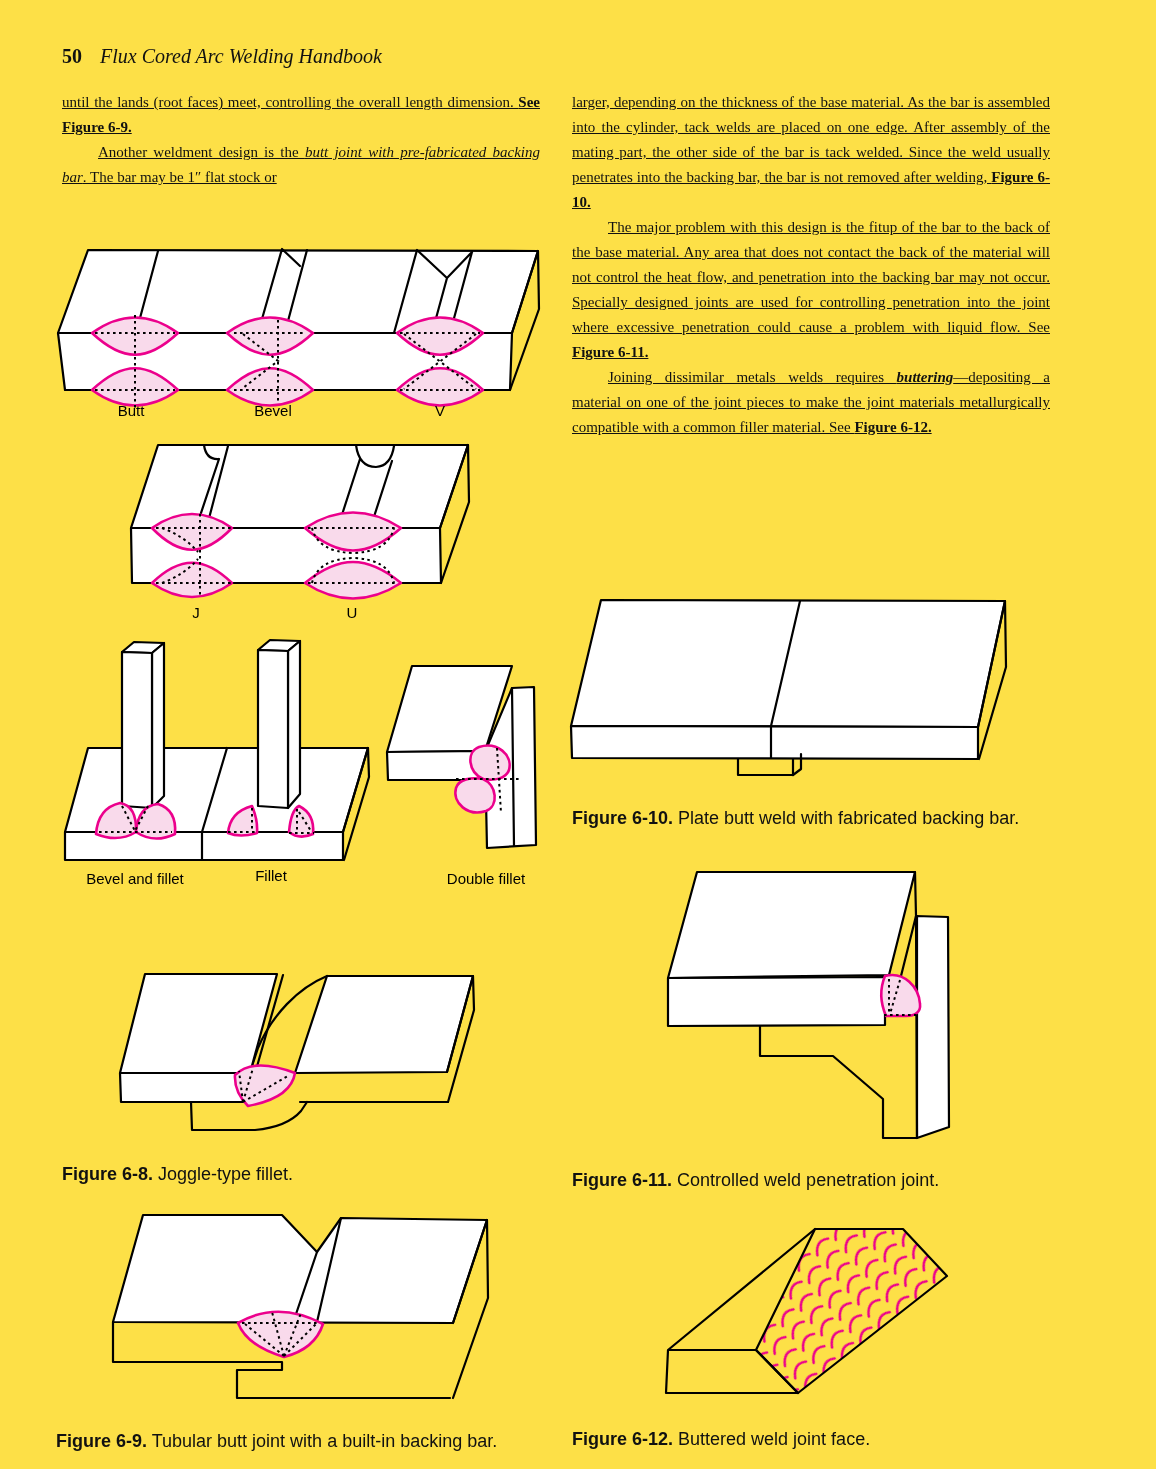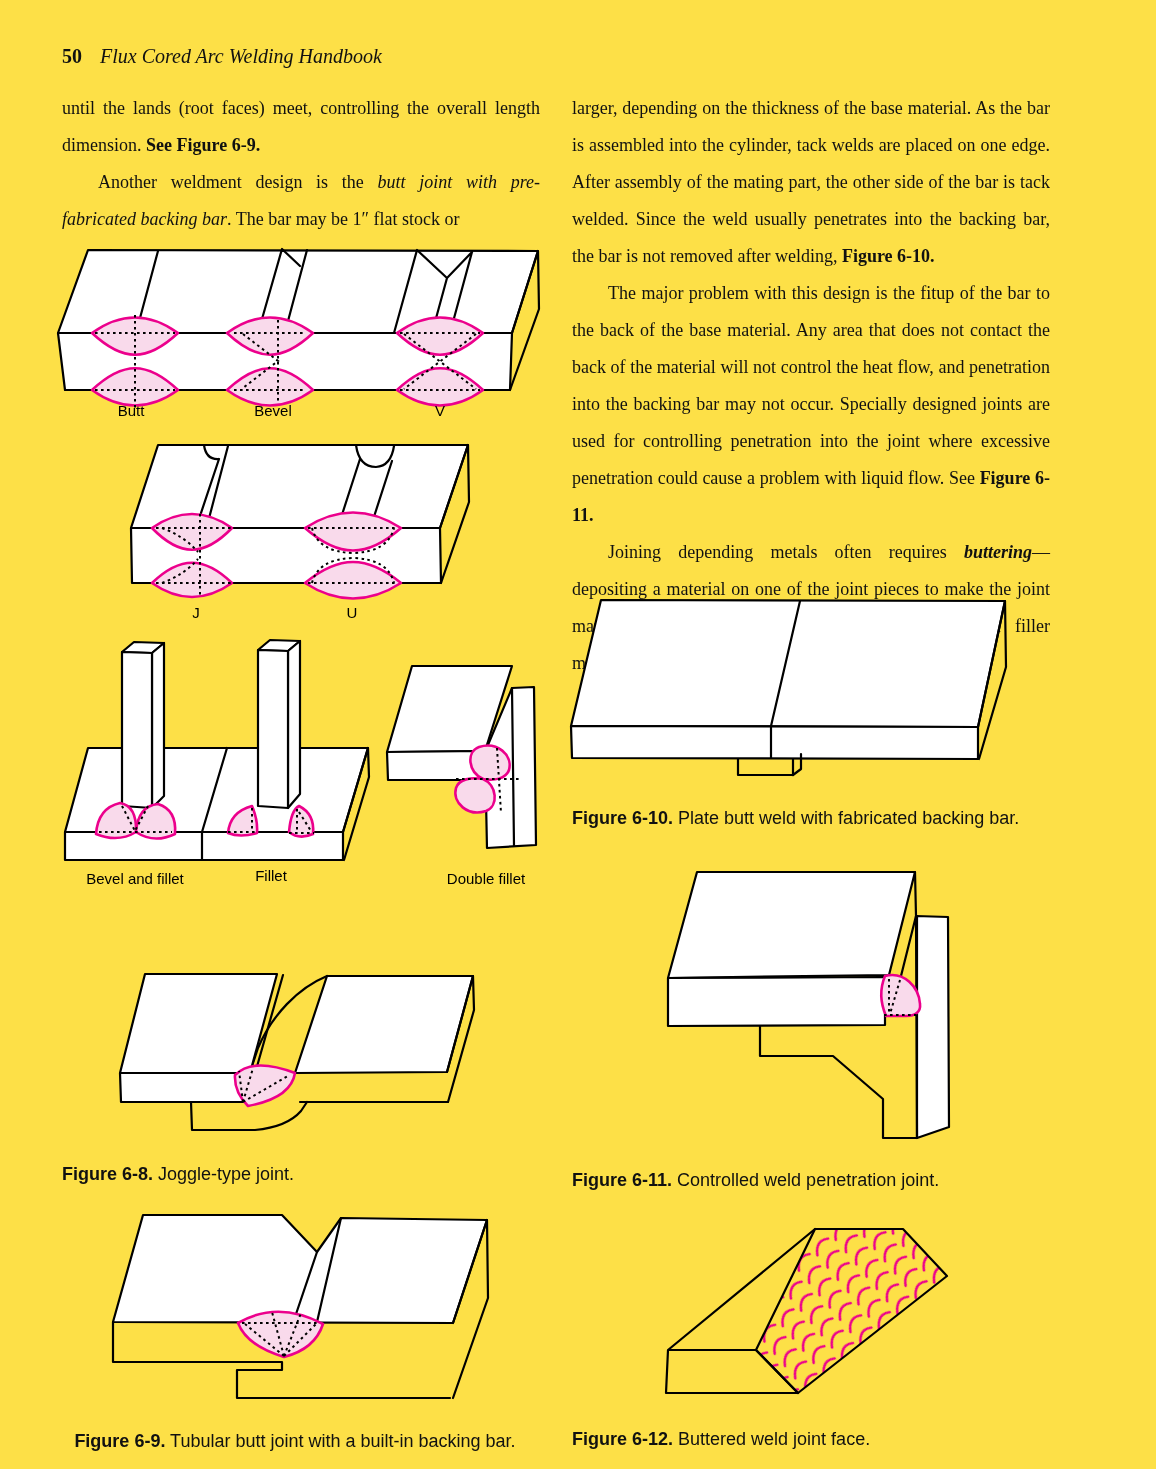--- a/index.html
+++ b/index.html
@@ -4,21 +4,21 @@
 <style>
   html,body{margin:0;padding:0;background:#ffffff;}
   .page{position:relative;width:1156px;height:1469px;background:#fde047;overflow:hidden;
         font-family:"Liberation Serif",serif;color:#111;}
   .abs{position:absolute;}
   
   .hdr{left:62px;top:45px;width:600px;font-size:20px;}
   .hdr .num{font-weight:bold;margin-right:18px;}
   .hdr .title{font-style:italic;}
   
-  .col{width:478px;font-size:18px;line-height:37px;text-align:justify;}
+  .col{width:478px;font-size:15px;line-height:25px;text-align:justify;text-decoration:underline;}
   .col p{margin:0;}
   .col p.ind{text-indent:36px;}
   .colL{left:62px;top:90px;}
   .colR{left:572px;top:90px;}
   b.bi{font-style:italic;}
   
   .caption{font-family:"Liberation Sans",sans-serif;font-size:18px;color:#111;width:490px;}
   .caption b{font-weight:bold;}
   
   svg{display:block;}
@@ -38,21 +38,21 @@
   </div>
 
   <div class="abs col colL">
     <p><span>until the lands (root faces) meet, controlling the overall length dimension. </span><b>See Figure 6-9.</b></p>
     <p class="ind"><span>Another weldment design is the </span><i>butt joint with pre-fabricated backing bar</i><span>. The bar may be 1″ flat stock or</span></p>
   </div>
 
   <div class="abs col colR">
     <p><span>larger, depending on the thickness of the base material. As the bar is assembled into the cylinder, tack welds are placed on one edge. After assembly of the mating part, the other side of the bar is tack welded. Since the weld usually penetrates into the backing bar, the bar is not removed after welding, </span><b>Figure 6-10.</b></p>
     <p class="ind"><span>The major problem with this design is the fitup of the bar to the back of the base material. Any area that does not contact the back of the material will not control the heat flow, and penetration into the backing bar may not occur. Specially designed joints are used for controlling penetration into the joint where excessive penetration could cause a problem with liquid flow. See </span><b>Figure 6-11.</b></p>
-    <p class="ind"><span>Joining depending metals often requires </span><b class="bi">buttering</b><span>—depositing a material on one of the joint pieces to make the joint materials metallurgically compatible with a common filler material. See </span><b>Figure 6-12.</b></p>
+    <p class="ind"><span>Joining dissimilar metals welds requires </span><b class="bi">buttering</b><span>—depositing a material on one of the joint pieces to make the joint materials metallurgically compatible with a common filler material. See </span><b>Figure 6-12.</b></p>
   </div>
 
   <svg class="abs" style="left:55px;top:235px;" width="505" height="695" viewBox="55 235 505 695">
 
     <g>
       <path class="kf" d="M88,250 L538,251 L512,333 L58,333 Z"></path>
       <path class="kf" d="M58,333 L512,333 L510,390 L65,390 Z"></path>
       <path class="k" d="M512,333 L538,251 L539,309 L510,390"></path>
       <path class="k" d="M158,251 L136,333"></path>
       <path class="k" d="M282,249 L258,333 M307,250 L284,336 M282,249 L300,266"></path>
@@ -145,33 +145,33 @@
     <path class="kf" d="M145,974 L277,974 L250,1073 L120,1073 Z"></path>
     <path class="k" d="M283,975 L256,1070"></path>
     <path class="kf" d="M120,1073 L250,1073 L251,1102 L121,1102 Z"></path>
     <path class="k" d="M300,1102 L448,1102"></path>
     <path class="k" d="M191,1102 L192,1130 L255,1130 Q287,1127 301,1111 L307,1102"></path>
     <g>
       <path class="w" d="M235,1075 Q253,1057 295,1073 Q291,1098 248,1106 Q234,1092 235,1075 Z"></path>
       <path class="d" d="M243,1102 L239,1071 M243,1102 L253,1068 M243,1102 L288,1076"></path>
     </g>
   </svg>
-  <p class="abs caption" style="left:62px;top:1146px;"><b>Figure 6-8.</b><span> Joggle-type joint.</span></p>
+  <p class="abs caption" style="left:62px;top:1146px;"><b>Figure 6-8.</b><span> Joggle-type fillet.</span></p>
 
   <svg class="abs" style="left:105px;top:1205px;" width="395" height="200" viewBox="105 1205 395 200">
     <path class="kf" d="M143,1215 L282,1215 L317,1252 L341,1218 L487,1220 L453,1323 L113,1322 Z"></path>
     <path class="k" d="M317,1252 L294,1320 M341,1218 L317,1322"></path>
     <path class="k" d="M113,1322 L113,1362 L282,1362 L282,1370 L237,1370 L237,1398 L450,1398"></path>
     <path class="k" d="M453,1323 L487,1220 L488,1298 L453,1398"></path>
     <g>
       <path class="w" d="M238,1323 Q278,1300 323,1324 Q315,1349 284,1357 Q247,1346 238,1323 Z"></path>
       <path class="d" d="M284,1356 L245,1324 M284,1356 L272,1312 M284,1356 L301,1313 M284,1356 L317,1323 M242,1323 L318,1323"></path>
     </g>
   </svg>
-  <p class="abs caption" style="left:50px;top:1413px;text-align:center;"><b>Figure 6-9.</b><span> Tubular butt joint with a built-in backing bar.</span></p>
+  <p class="abs caption" style="left:56px;top:1413px;"><b>Figure 6-9.</b><span> Tubular butt joint with a built-in backing bar.</span></p>
 
   <svg class="abs" style="left:565px;top:592px;" width="450" height="190" viewBox="565 592 450 190">
     <path class="kf" d="M601,600 L1005,601 L978,727 L571,726 Z"></path>
     <path class="kf" d="M571,726 L978,727 L978,759 L572,758 Z"></path>
     <path class="k" d="M978,727 L1005,601 L1006,667 L979,759"></path>
     <path class="k" d="M800,601 L771,726 M771,726 L771,758"></path>
     <g>
       <path class="k" d="M738,759 L738,775 L793,775 L793,759"></path>
       <path class="k" d="M793,775 L801,769 L801,754"></path>
     </g>

